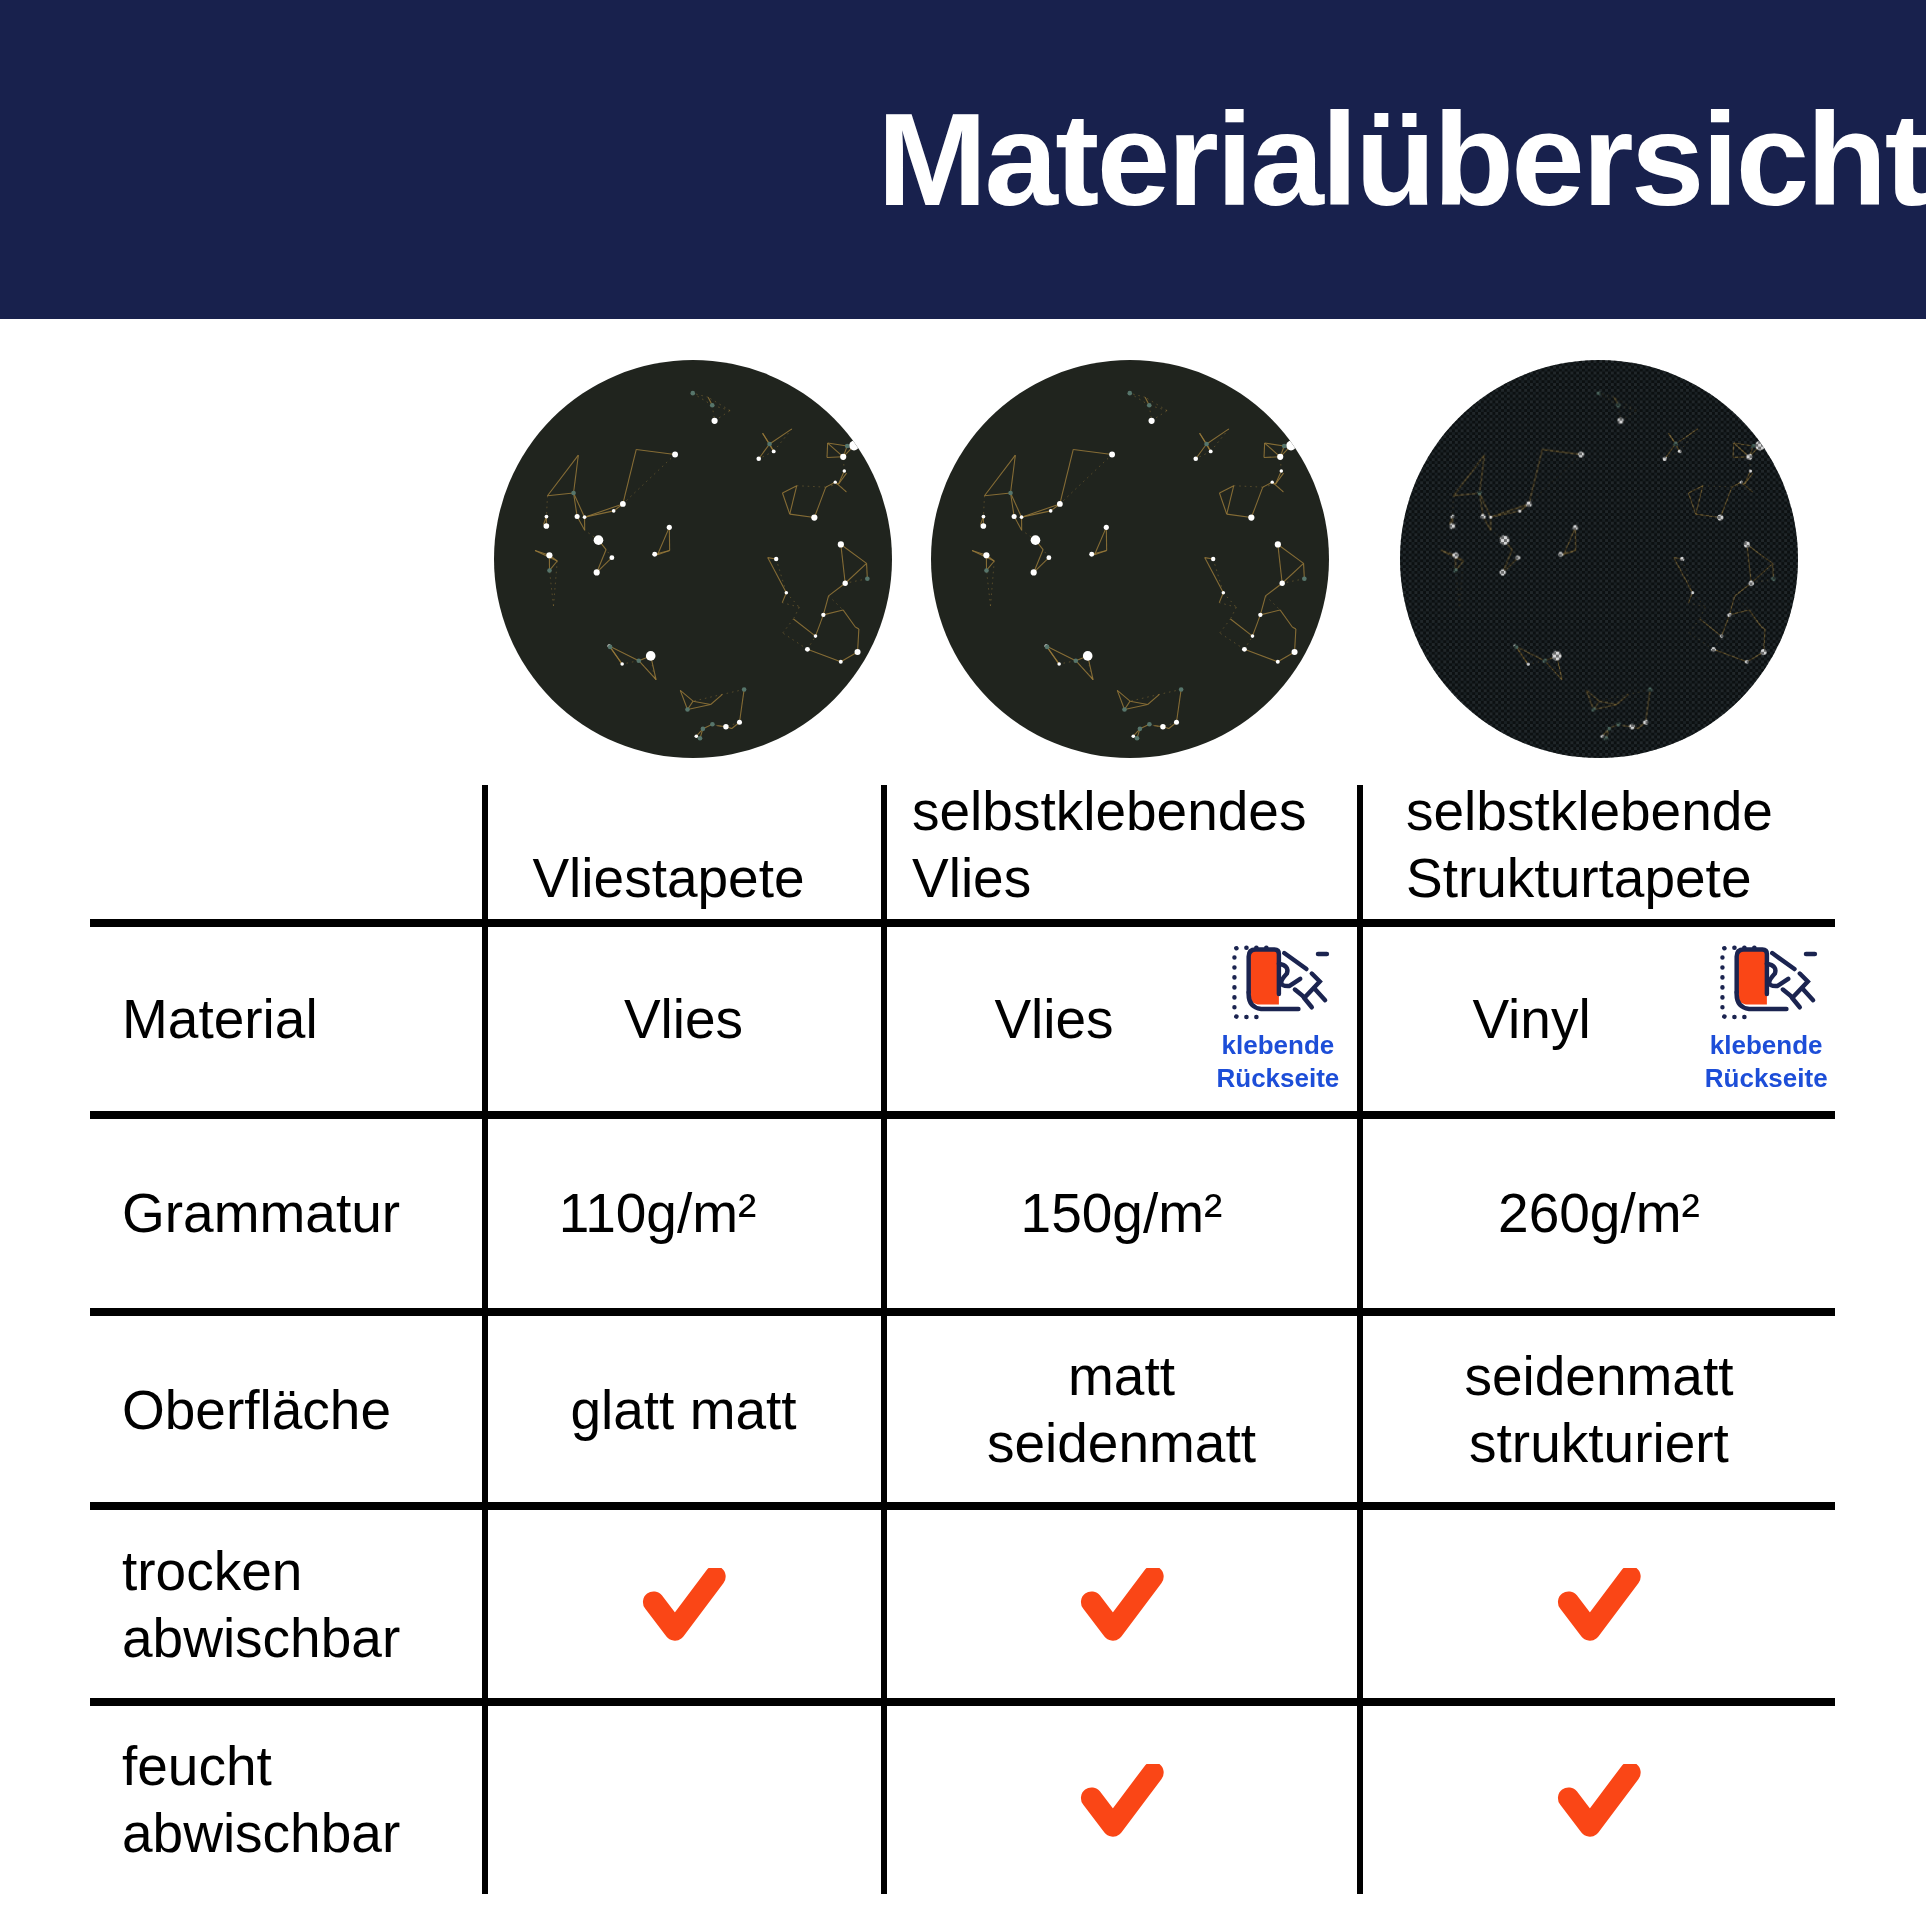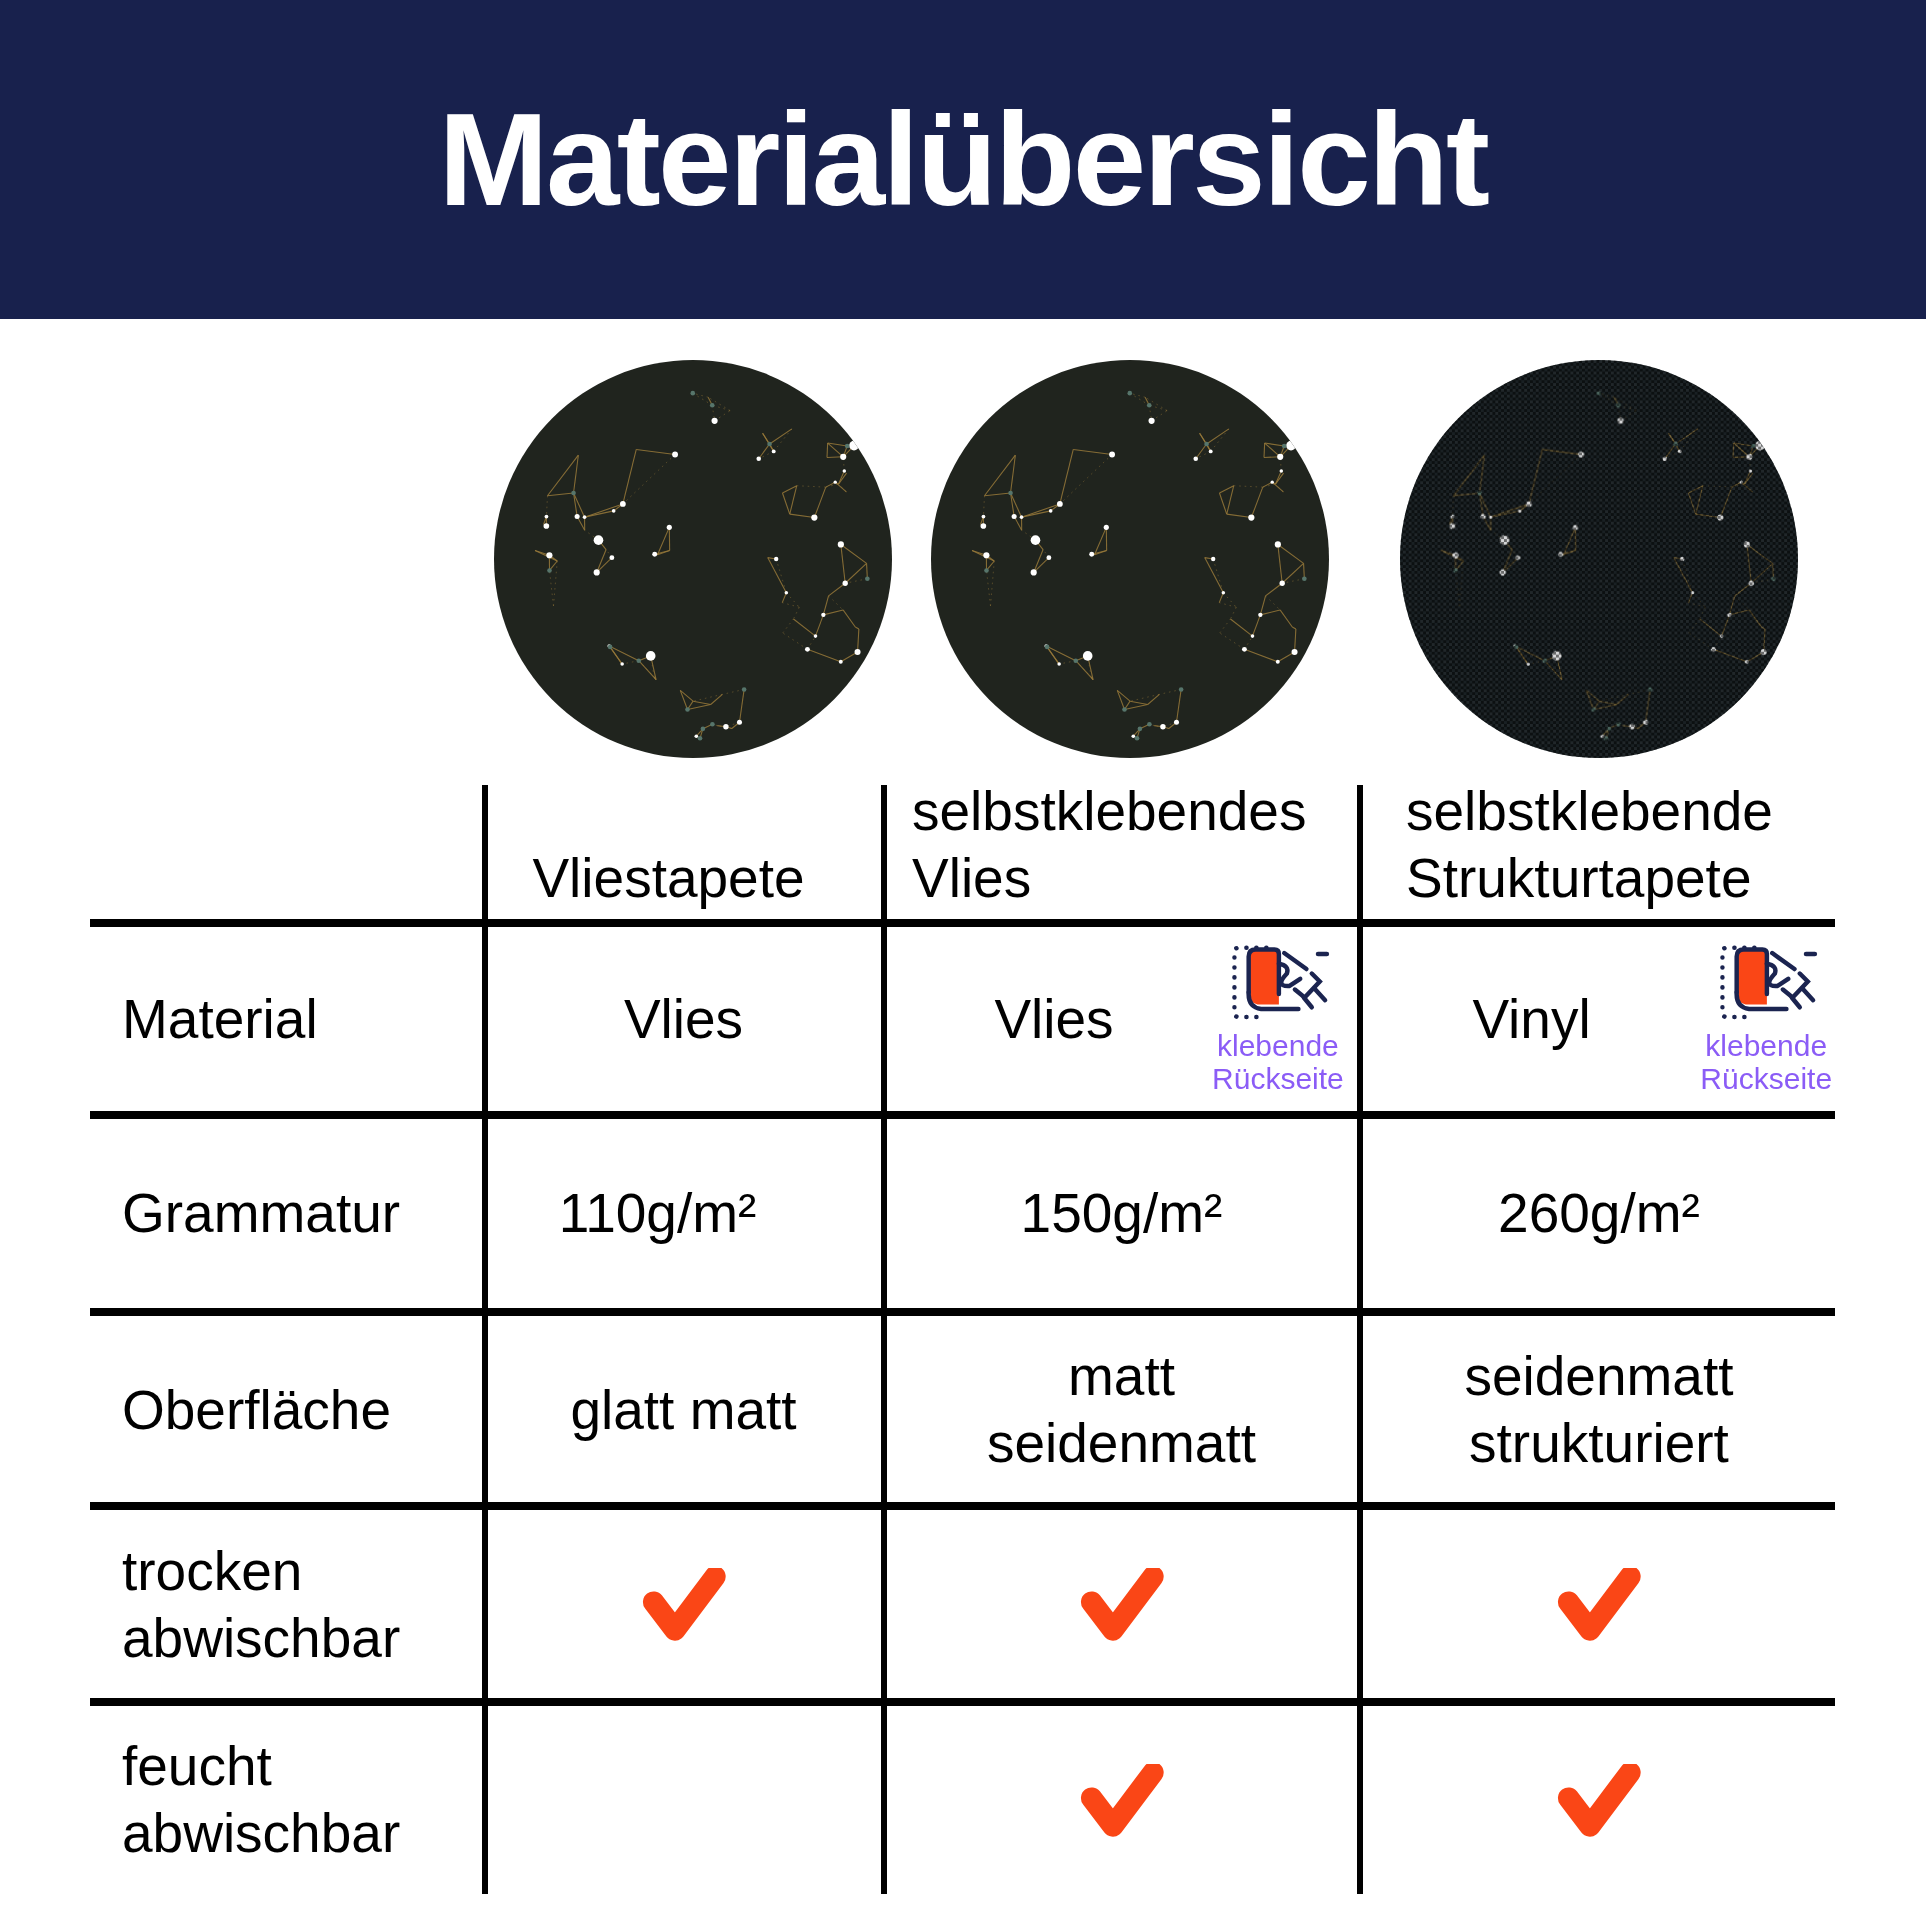--- a/index.html
+++ b/index.html
@@ -1,36 +1,36 @@
 <!DOCTYPE html>
 <html style="font-size:10.3px"><head>
 <meta charset="utf-8">
 <style>
   html,body{margin:0;padding:0;background:#ffffff;}
   body{width:1926px;height:1926px;position:relative;overflow:hidden;
        font-family:"Liberation Sans","DejaVu Sans",sans-serif;color:#000;}
   .abs{position:absolute;}
   
   .banner{left:0;top:0;width:1926px;height:319px;background:#18214D;
-          display:flex;align-items:center;justify-content:center;}
+          display:flex;align-items:center;justify-content:flex-end;}
   .banner h1{margin:0;font-size:132px;font-weight:700;letter-spacing:-2.6px;color:#fff;}
   
   .hline{left:90px;width:1745px;height:8.3px;background:#000;}
   .vline{top:785px;height:1109px;width:5.8px;background:#000;}
   
   .cell{display:flex;align-items:center;justify-content:center;
         font-size:55px;line-height:67px;text-align:center;}
   .cell.bottom{align-items:flex-end;}
   .cell.leftalign{justify-content:flex-start;text-align:left;}
   .cell .block{display:inline-block;text-align:left;}
   .label-cell{display:flex;flex-direction:column;justify-content:center;
               font-size:55px;line-height:67px;text-align:left;}
   
   .badge{display:flex;flex-direction:column;align-items:center;width:135px;}
-  .badge .cap{font-size:30px;line-height:33px;font-weight:400;color:#8b5cf6;text-align:center;}
+  .badge .cap{font-size:26px;line-height:33px;font-weight:700;color:#1d4ed8;text-align:center;}
   
   .checkwrap{display:flex;align-items:center;justify-content:center;}
   svg{display:block;}
 </style>
 </head>
 <body>
 
 <div class="abs banner">
   <h1>Materialübersicht</h1>
 </div>

